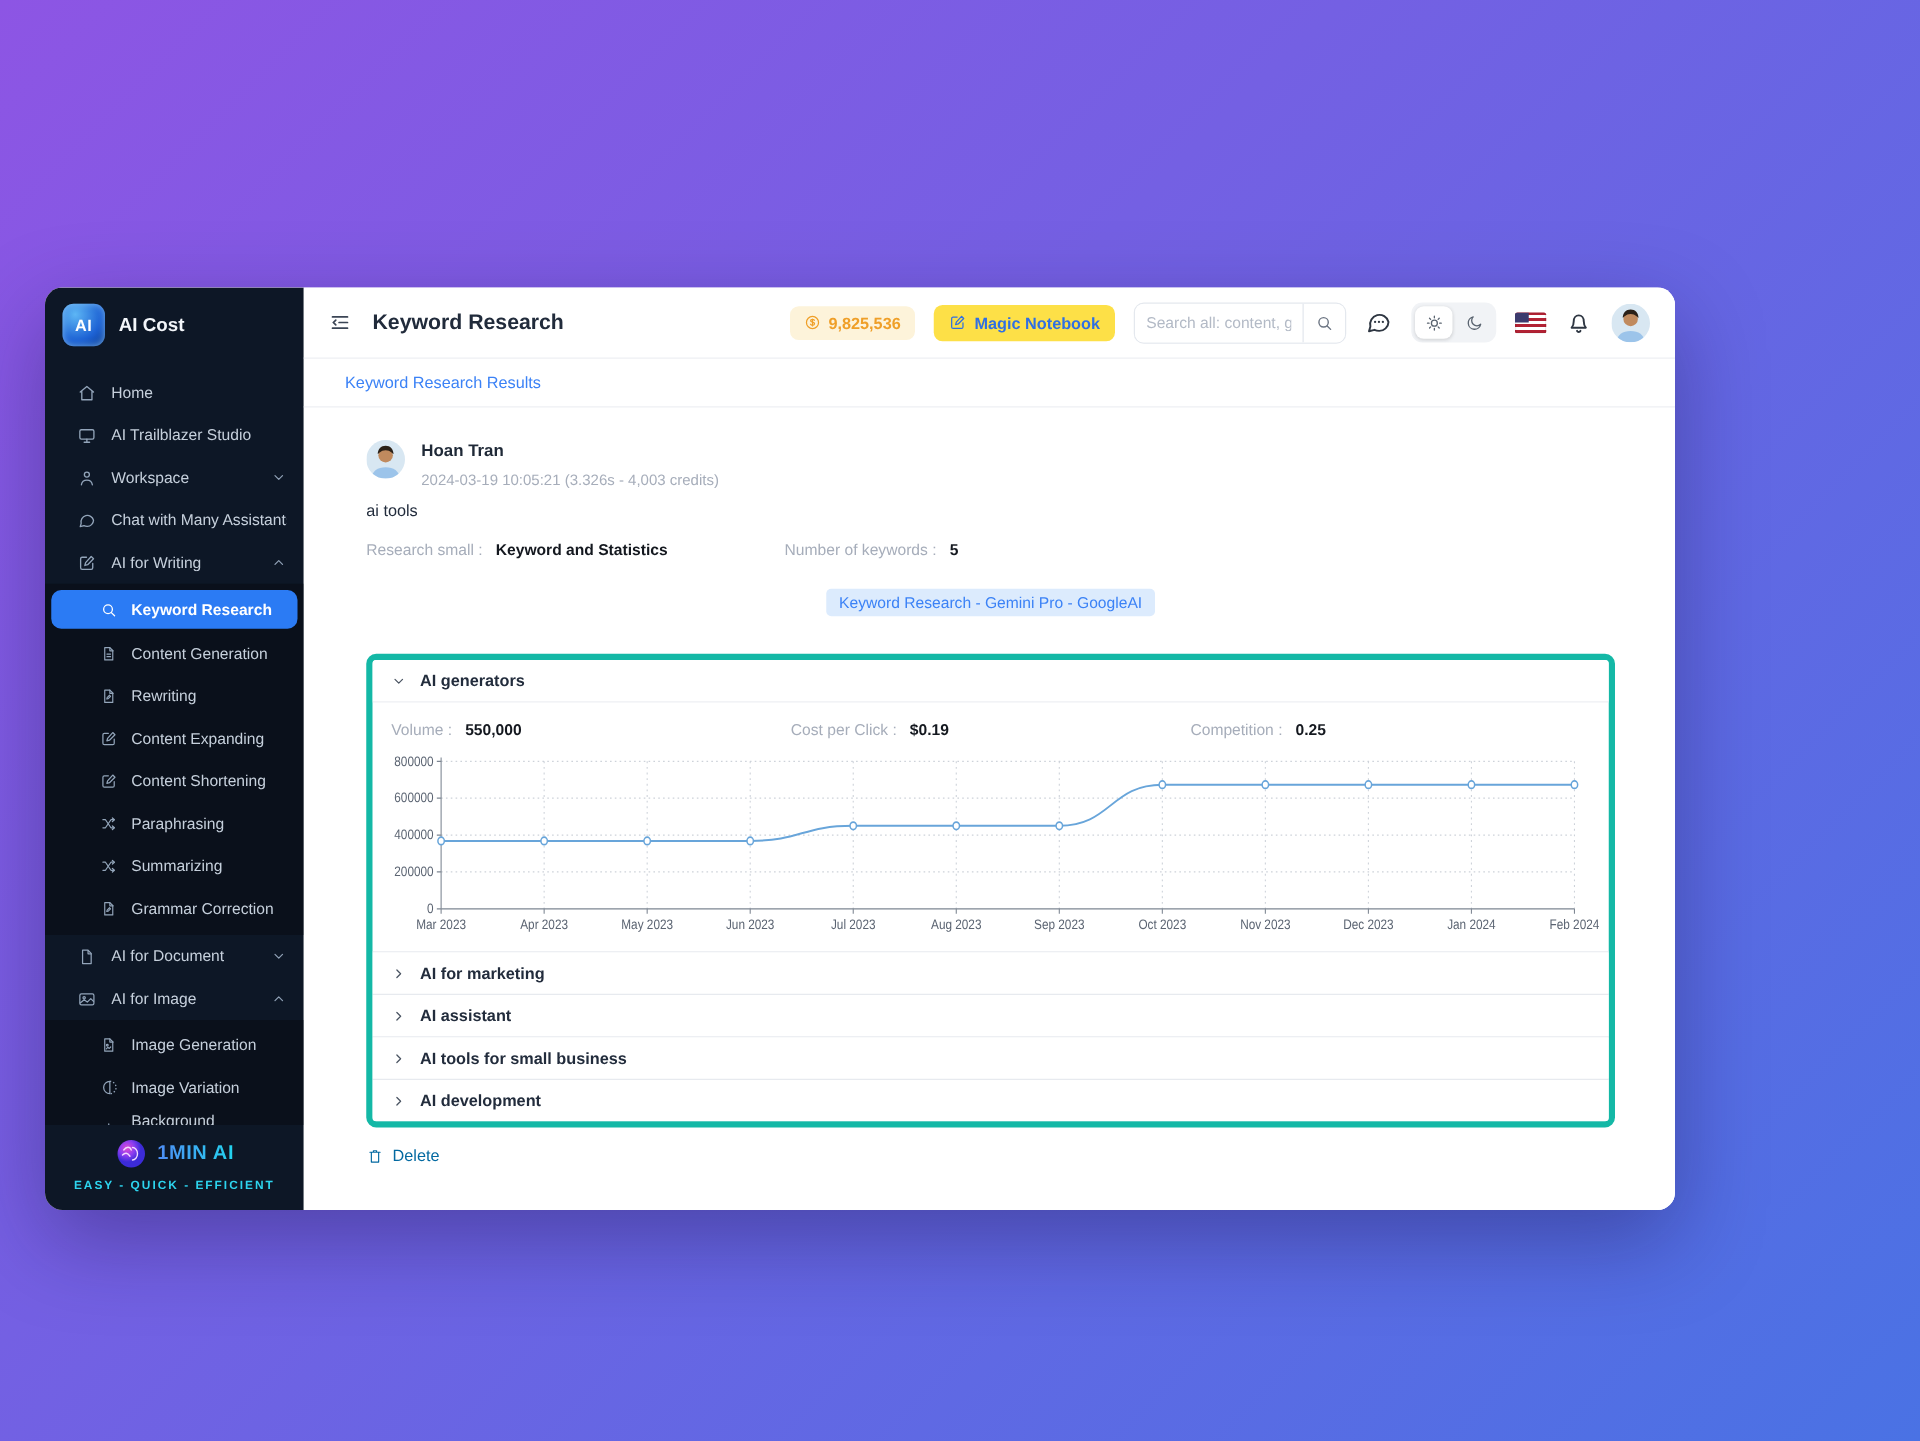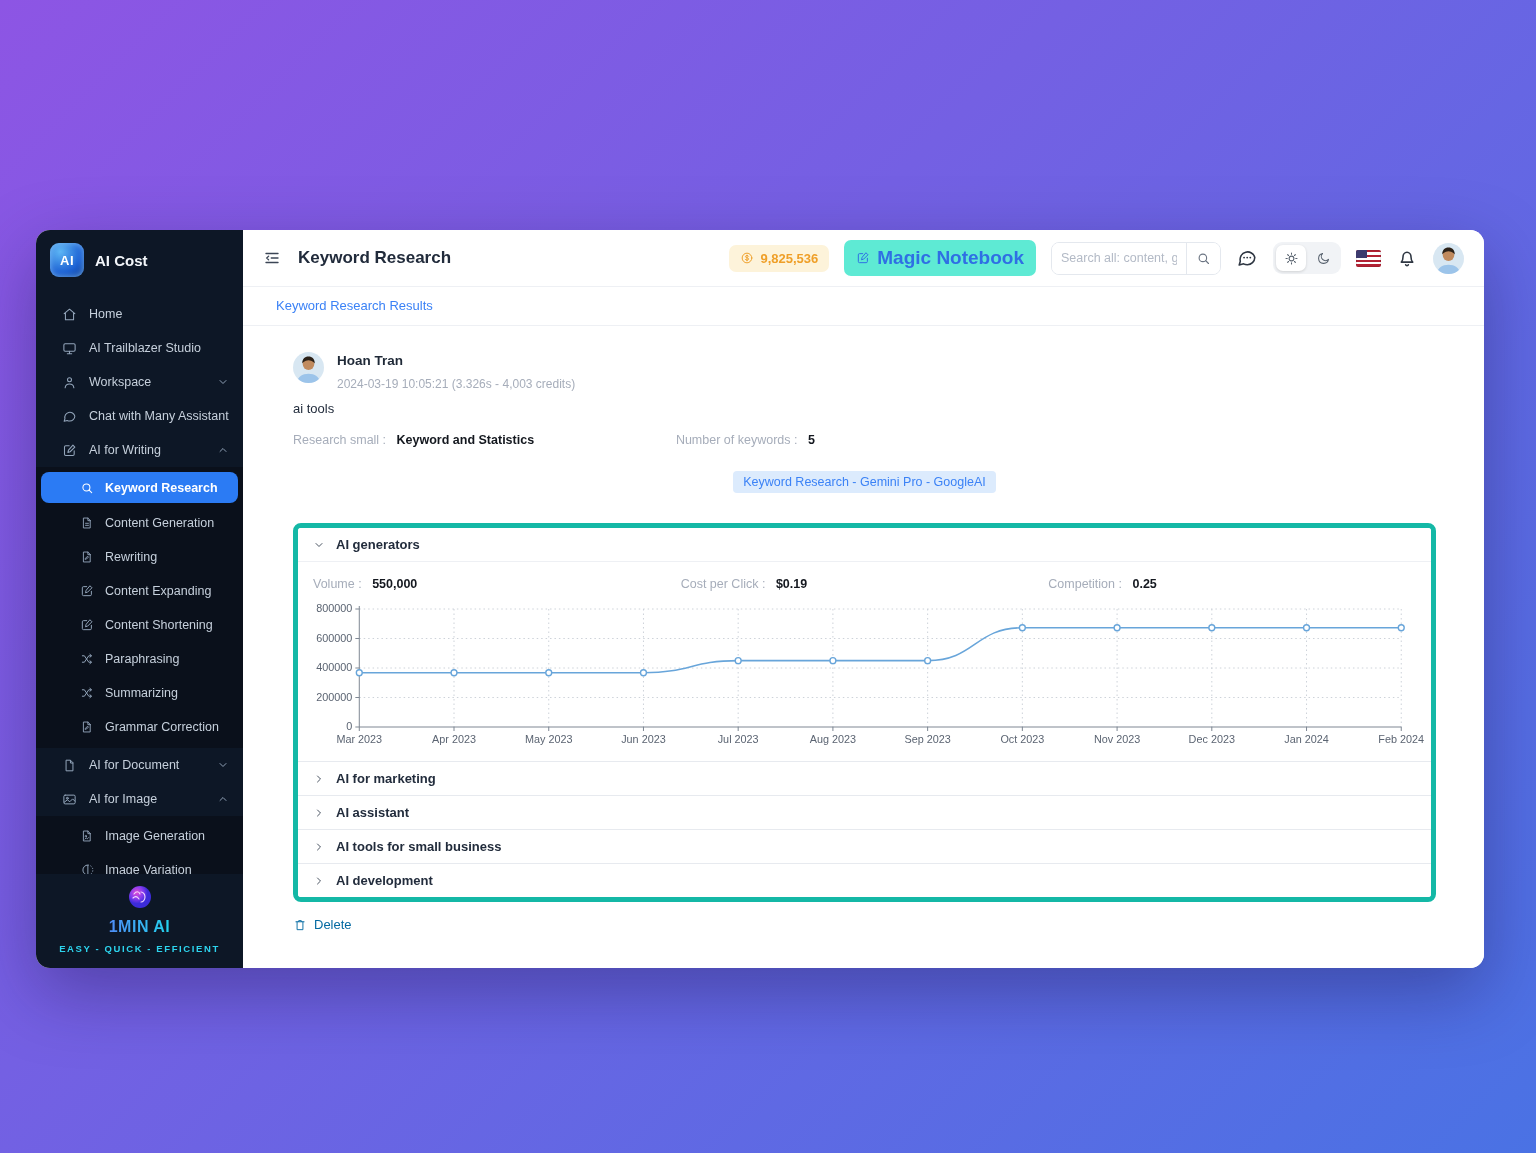--- a/index.html
+++ b/index.html
@@ -3,21 +3,21 @@
 <meta charset="utf-8">
 <style>
   * { margin:0; padding:0; box-sizing:border-box; }
   html,body { width:1536px; height:1153px; overflow:hidden; }
   body {
     font-family:"Liberation Sans","DejaVu Sans",sans-serif;
     background:linear-gradient(135deg, var(--bg-gradient-start,#8d55e4) 0%, #7460e3 40%, var(--bg-gradient-end,#4a72e4) 100%);
     color:#1f2937;
   }
   .app-window {
-    position:absolute; left:36px; top:230px; width:1448px; height:738px;
+    position:absolute; left:36px; top:230px; width:1304px; height:738px;
     border-radius:14px; overflow:hidden; display:flex;
     box-shadow:0 24px 70px rgba(20,10,60,.35);
     background:#fff;
   }
   
   .sidebar {
     width:207px; flex:0 0 207px; background:var(--sidebar-bg,#0d1726);
     color:#cfd8e3; display:flex; flex-direction:column; font-size:12.5px;
   }
   .logo-row { display:flex; align-items:center; gap:11px; padding:13px 14px 12px 14px; }
@@ -42,43 +42,43 @@
     display:flex; align-items:center; gap:11px; height:34px; padding:0 14px 0 44px;
     cursor:pointer; color:#c6d0dc;
   }
   .sub-item .ni { color:#93a5ba; flex:0 0 14px; display:flex; }
   .sub-item.active {
     background:var(--accent-blue,#2b7bf4); color:#fff; border-radius:8px;
     height:31px; margin:2px 5px 3px 5px; padding-left:39px; font-weight:600;
   }
   .sub-item.active .ni { color:#fff; }
   .side-footer { padding:10px 8px 14px 8px; text-align:center; }
-  .brand-row { display:flex; align-items:center; justify-content:center; gap:8px;flex-direction:column; }
+  .brand-row { display:flex; align-items:center; justify-content:center; gap:8px; }
   .brand-name {
     font-size:16px; font-weight:bold; letter-spacing:.5px;
     background:linear-gradient(90deg,#4f8df7,#22d3ee);
     -webkit-background-clip:text; background-clip:text; color:transparent;
   }
   .tagline { margin-top:7px; font-size:9.5px; font-weight:bold; letter-spacing:1.6px; color:var(--brand-cyan,#2dd4ee); }
   
   .main { flex:1 1 auto; display:flex; flex-direction:column; background:#fff; min-width:0; }
   .main-header {
     height:57px; flex:0 0 57px; border-bottom:1px solid #eef0f4;
     display:flex; align-items:center; padding:0 20px; gap:15px;
   }
   .collapse-btn { color:#3b4555; display:flex; cursor:pointer; }
   .page-title { font-size:17px; font-weight:bold; color:#212b3b; margin-left:2px; }
   .header-spacer { flex:1 1 auto; }
   .credits-pill {
     display:flex; align-items:center; gap:6px; background:#fdf3da; color:var(--credits-orange,#ef9f28);
     font-size:13px; font-weight:600; padding:6px 11px; border-radius:7px; cursor:pointer;
   }
   .magic-btn {
-    display:flex; align-items:center; gap:7px; background:#5eead4; color:#2f6fe4;
-    font-size:19px; font-weight:600; padding:7px 12px; border-radius:7px; cursor:pointer;
+    display:flex; align-items:center; gap:7px; background:#fde047; color:#2f6fe4;
+    font-size:13px; font-weight:600; padding:7px 12px; border-radius:7px; cursor:pointer;
   }
   .search-box {
     display:flex; align-items:center; width:170px; height:33px;
     border:1px solid #e4e8ee; border-radius:8px; overflow:hidden;
   }
   .search-box input {
     border:0; outline:0; flex:1 1 auto; min-width:0; height:100%;
     padding:0 9px; font-size:12.5px; color:#53607a; font-family:inherit;
   }
   .search-box input::placeholder { color:#b3bac6; }

